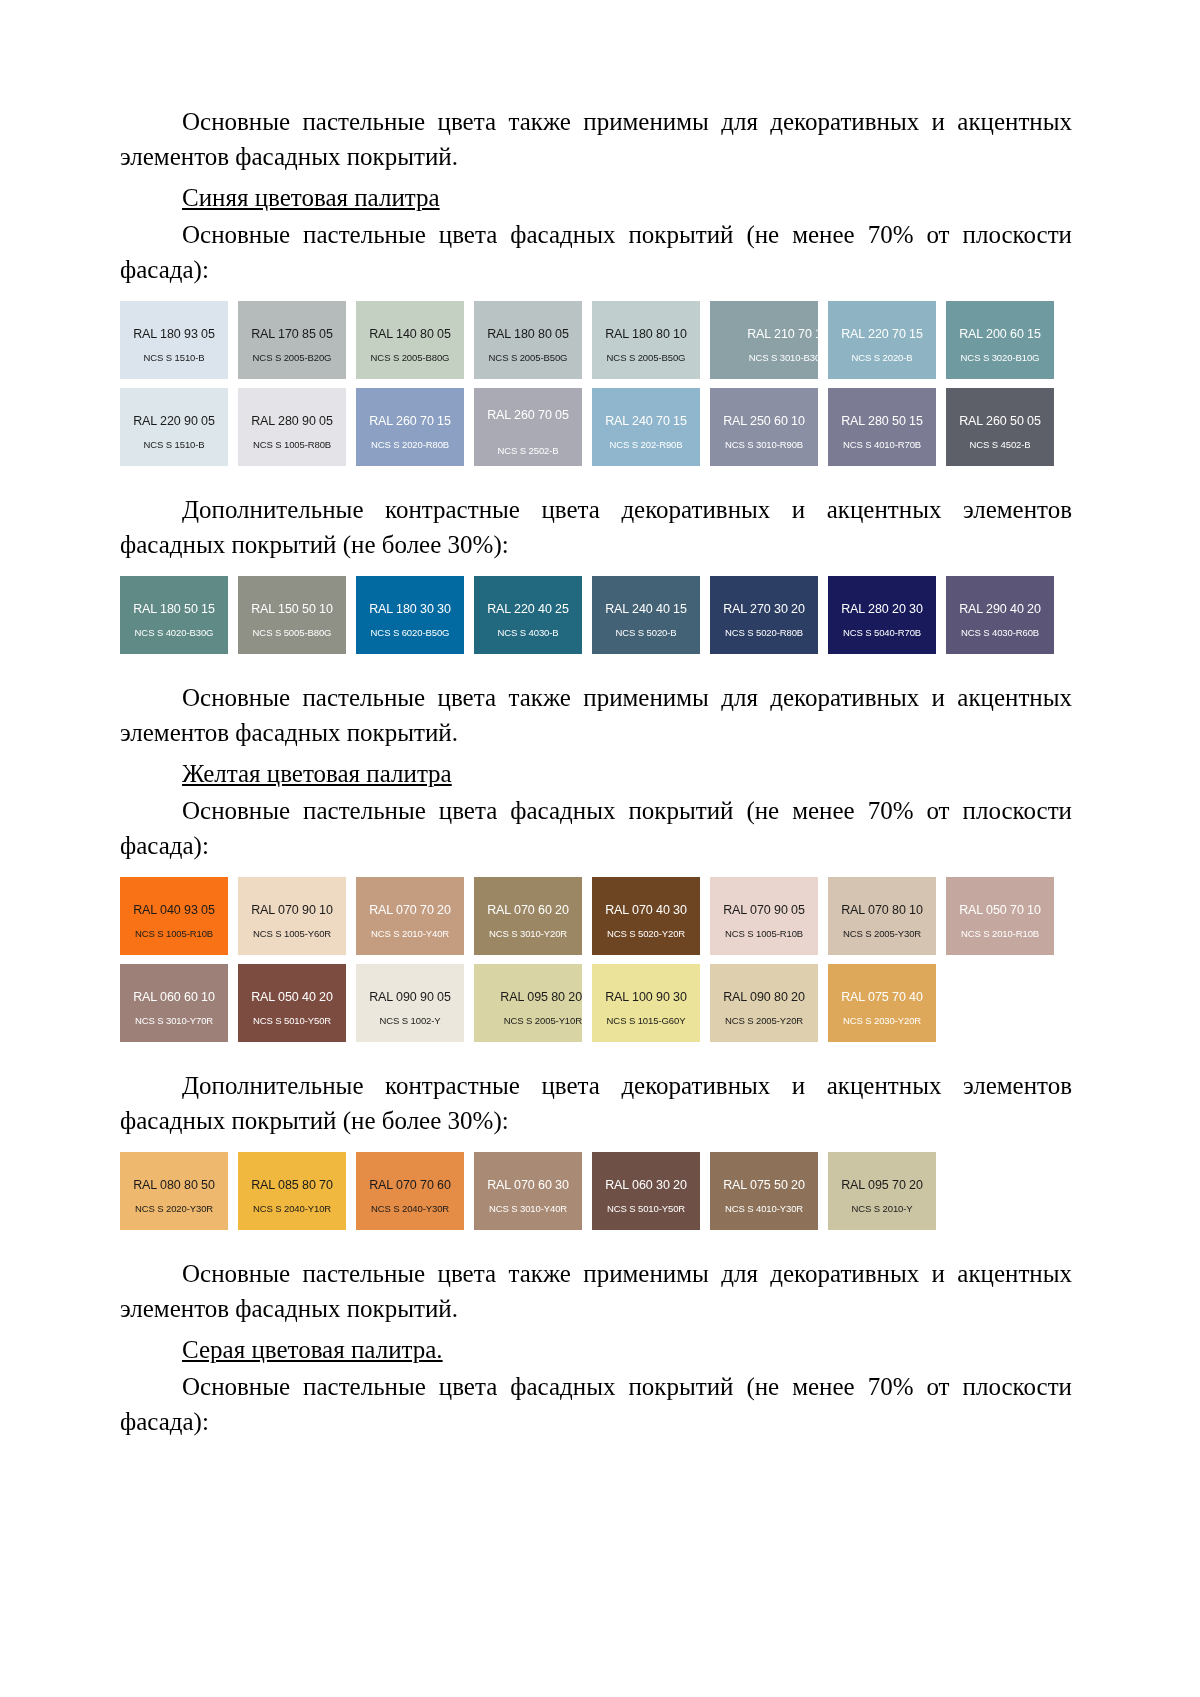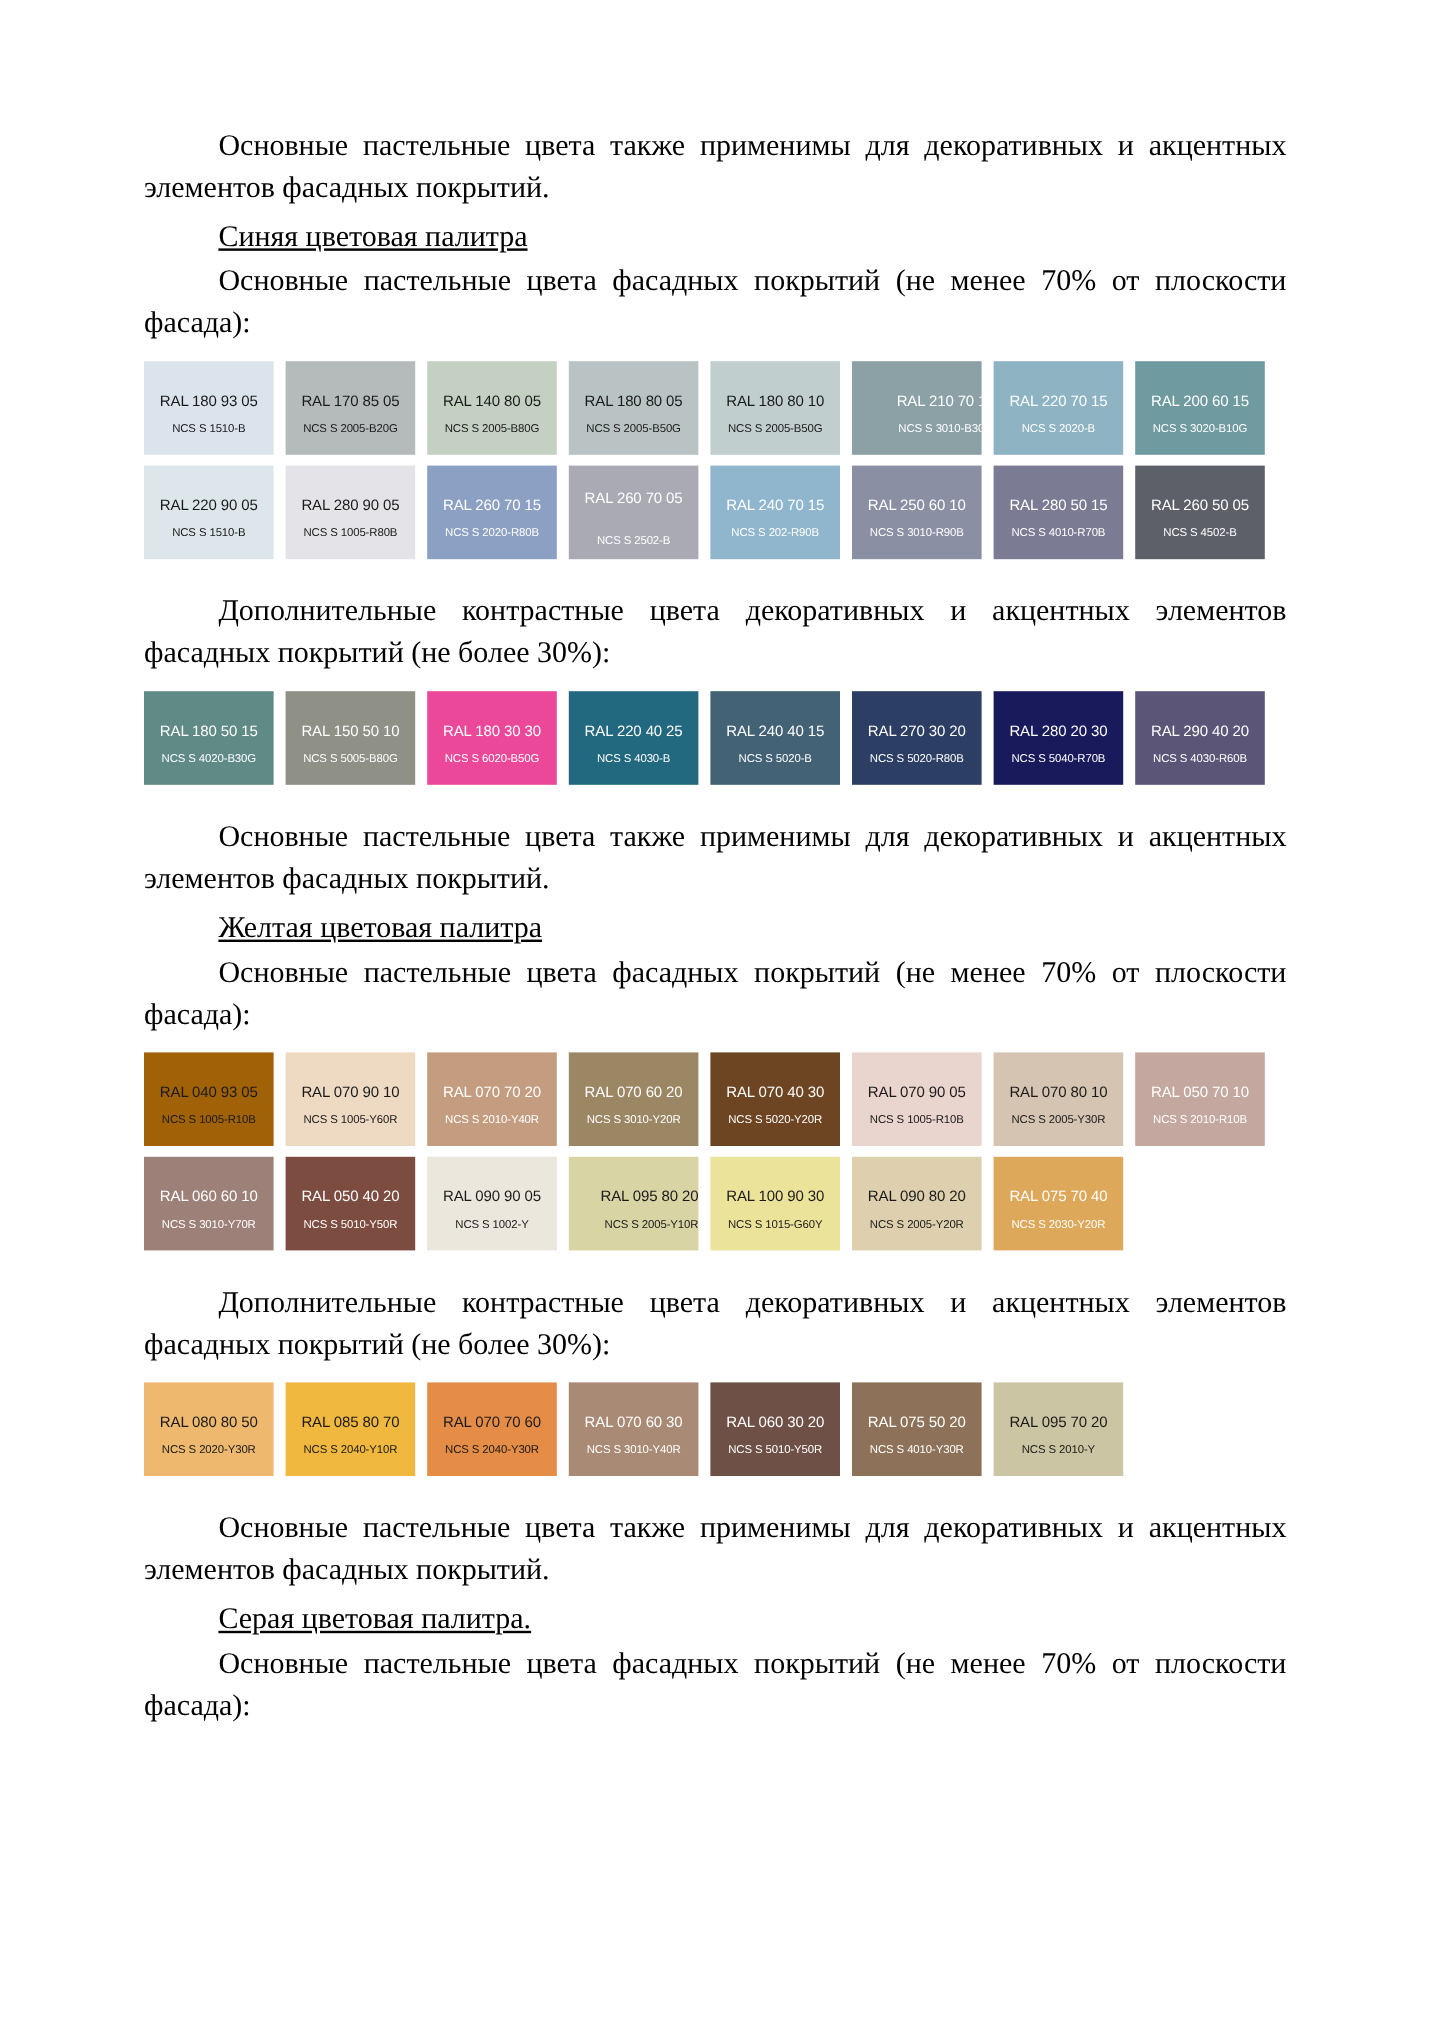--- a/index.html
+++ b/index.html
@@ -180,21 +180,21 @@
     <div class="palette-block">
       <div class="swatch-row">
           <div class="swatch dark" style="background: rgb(95, 138, 134);">
             <div class="ral">RAL 180 50 15</div>
             <div class="ncs">NCS S 4020-B30G</div>
           </div>
           <div class="swatch dark" style="background: rgb(143, 144, 134);">
             <div class="ral">RAL 150 50 10</div>
             <div class="ncs">NCS S 5005-B80G</div>
           </div>
-          <div class="swatch dark" style="background: #ec4899; justify-content: center;">
+          <div class="swatch dark" style="background: #0369a1; justify-content: center;">
             <div class="ral">RAL 180 30 30</div>
             <div class="ncs">NCS S 6020-B50G</div>
           </div>
           <div class="swatch dark" style="background: rgb(34, 104, 127);">
             <div class="ral">RAL 220 40 25</div>
             <div class="ncs">NCS S 4030-B</div>
           </div>
           <div class="swatch dark" style="background: rgb(67, 98, 117);">
             <div class="ral">RAL 240 40 15</div>
             <div class="ncs">NCS S 5020-B</div>
@@ -219,21 +219,21 @@
     <p class="para">Основные пастельные цвета также применимы для декоративных и акцентных элементов фасадных покрытий.</p>
 
     <div class="heading">
       <span class="u">Желтая цветовая палитра</span>
     </div>
 
     <p class="para">Основные пастельные цвета фасадных покрытий (не менее 70% от плоскости фасада):</p>
 
     <div class="palette-block">
       <div class="swatch-row">
-          <div class="swatch light" style="background: #a16207;">
+          <div class="swatch light" style="background: #f97316;">
             <div class="ral">RAL 040 93 05</div>
             <div class="ncs">NCS S 1005-R10B</div>
           </div>
           <div class="swatch light" style="background: rgb(238, 217, 195);">
             <div class="ral">RAL 070 90 10</div>
             <div class="ncs">NCS S 1005-Y60R</div>
           </div>
           <div class="swatch dark" style="background: rgb(196, 156, 128);">
             <div class="ral">RAL 070 70 20</div>
             <div class="ncs">NCS S 2010-Y40R</div>

